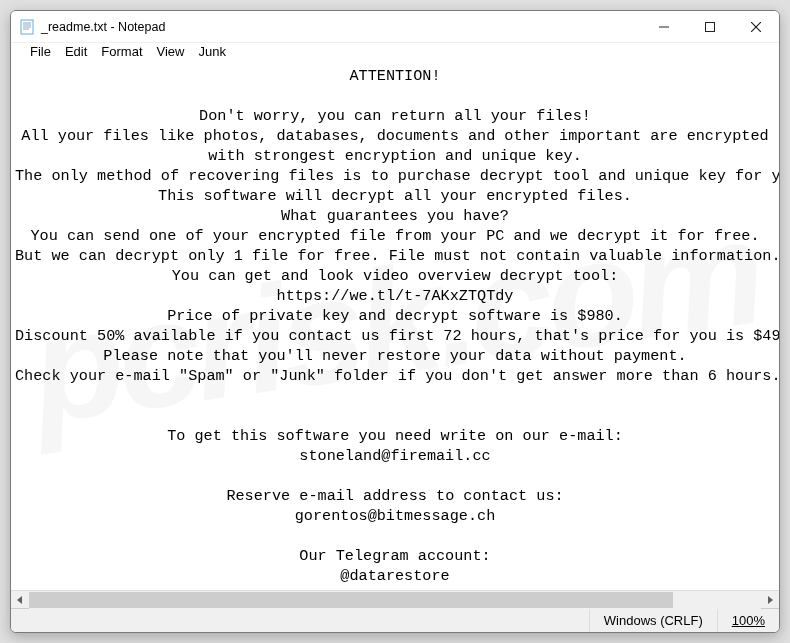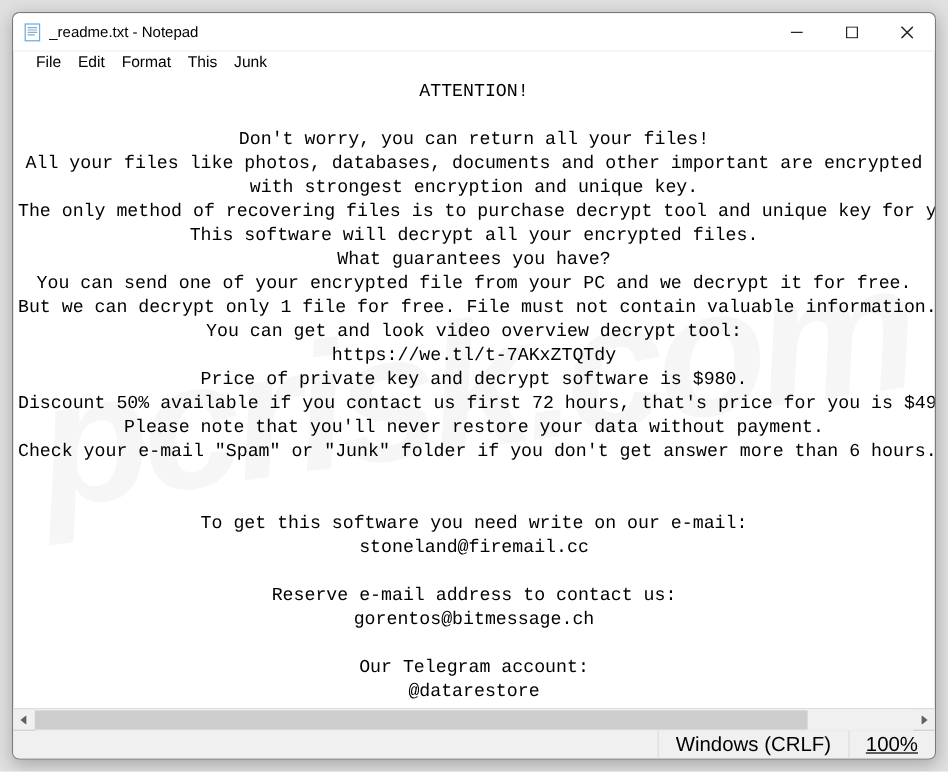--- a/index.html
+++ b/index.html
@@ -116,21 +116,21 @@
     height: 16px;
     width: 88%;
     background: #cdcdcd;
   }
   .statusbar {
     height: 24px;
     background: #f0f0f0;
     border-top: 1px solid #ccc;
     display: flex;
     align-items: flex-end;
-    font-size: 17px;
+    font-size: 13px;
     color: #000;
     flex-shrink: 0;
   }
   .statusbar .spacer { flex: 1; }
   .statusbar .cell {
     padding: 0 14px;
     border-left: 1px solid #ddd;
     height: 100%;
     display: flex;
     align-items: center;
@@ -188,21 +188,21 @@
             <line x1="10" y1="0" x2="0" y2="10" stroke="currentColor" stroke-width="1.2"></line>
           </svg>
       </div>
     </div>
   </div>
 
   <div class="menubar">
     <span class="menu">File</span>
     <span class="menu">Edit</span>
     <span class="menu">Format</span>
-    <span class="menu">This</span>
+    <span class="menu">View</span>
     <span class="menu">Junk</span>
   </div>
 
   <div class="content">
     <div class="text-area">ATTENTION!
 
 Don't worry, you can return all your files!
 All your files like photos, databases, documents and other important are encrypted
 with strongest encryption and unique key.
 The only method of recovering files is to purchase decrypt tool and unique key for you.

